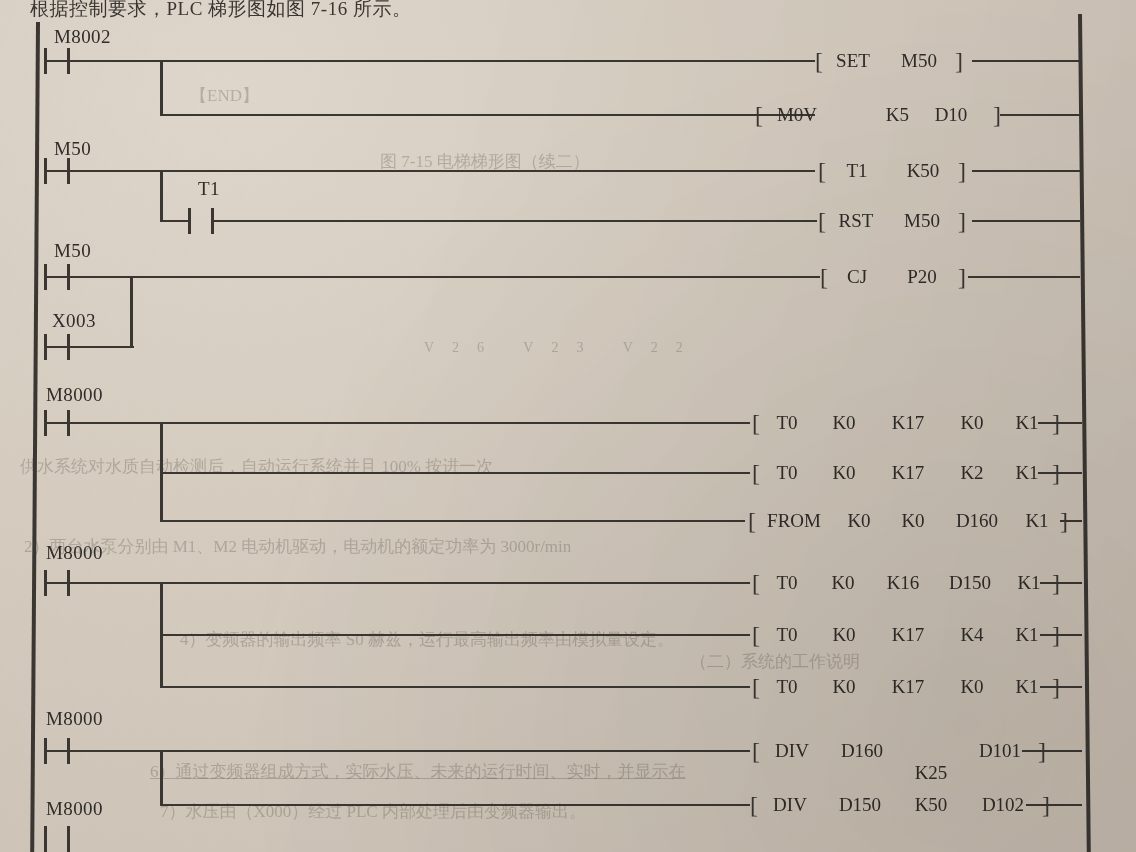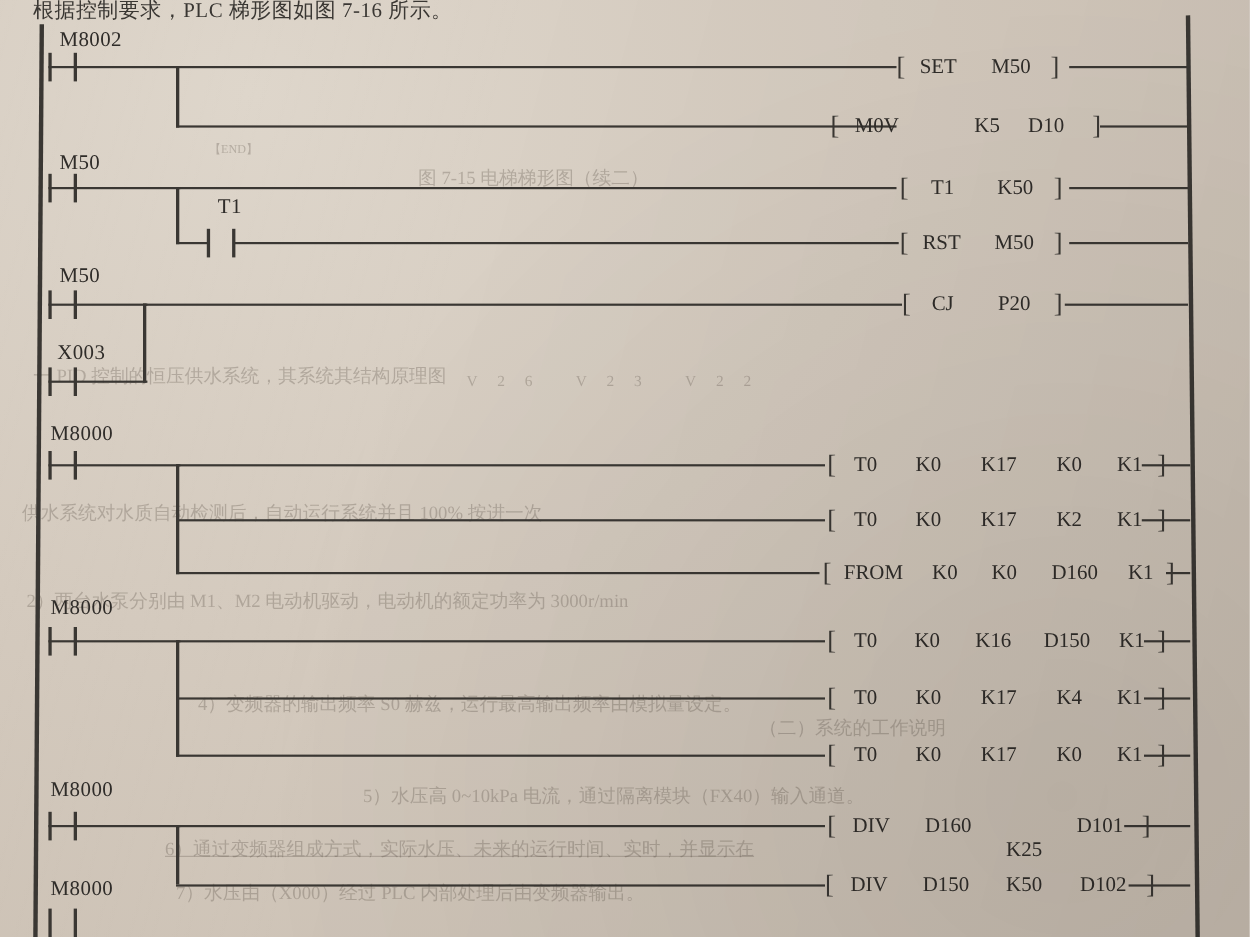--- a/index.html
+++ b/index.html
@@ -121,26 +121,24 @@
   }
 </style>
 </head>
 <body>
 
 <div id="page">
 
   <div class="caption">根据控制要求，PLC 梯形图如图 7-16 所示。</div>
 
   <div class="ghost norm" style="left:380px; top:150px;">图 7-15  电梯梯形图（续二）</div>
-  <div class="ghost norm" style="left:190px; top:84px; font-size:11px;margin-top:44px;">【END】</div>
-  <div class="ghost norm" style="left:30px; top:330px;">一 PID 控制的恒压供水系统，其系统其结构原理图</div>
+  <div class="ghost norm" style="left:190px; top:84px; font-size:17px;">【END】</div>
   <div class="ghost norm" style="left:20px; top:455px;">供水系统对水质自动检测后，自动运行系统并且 100% 按进一次</div>
   <div class="ghost norm" style="left:24px; top:535px;">2）两台水泵分别由 M1、M2 电动机驱动，电动机的额定功率为 3000r/min</div>
   <div class="ghost norm" style="left:180px; top:628px;">4）变频器的输出频率 S0 赫兹，运行最高输出频率由模拟量设定。</div>
-  <div class="ghost norm" style="left:330px; top:712px;">5）水压高 0~10kPa 电流，通过隔离模块（FX40）输入通道。</div>
   <div class="ghost norm" style="left:150px; top:760px;text-decoration:underline;">6）通过变频器组成方式，实际水压、未来的运行时间、实时，并显示在</div>
   <div class="ghost norm" style="left:160px; top:800px;">7）水压由（X000）经过 PLC 内部处理后由变频器输出。</div>
   <div class="ghost norm" style="left:424px; top:340px; font-size:14px; letter-spacing:18px;">V26        V23        V22</div>
   <div class="ghost norm" style="left:690px; top:650px;">（二）系统的工作说明</div>
 
   <div class="rail left"></div>
   <div class="rail right"></div>
 
   <div class="label" style="left:54px; top:26px;">M8002</div>
   <div class="contact" style="left:44px; top:48px;">

